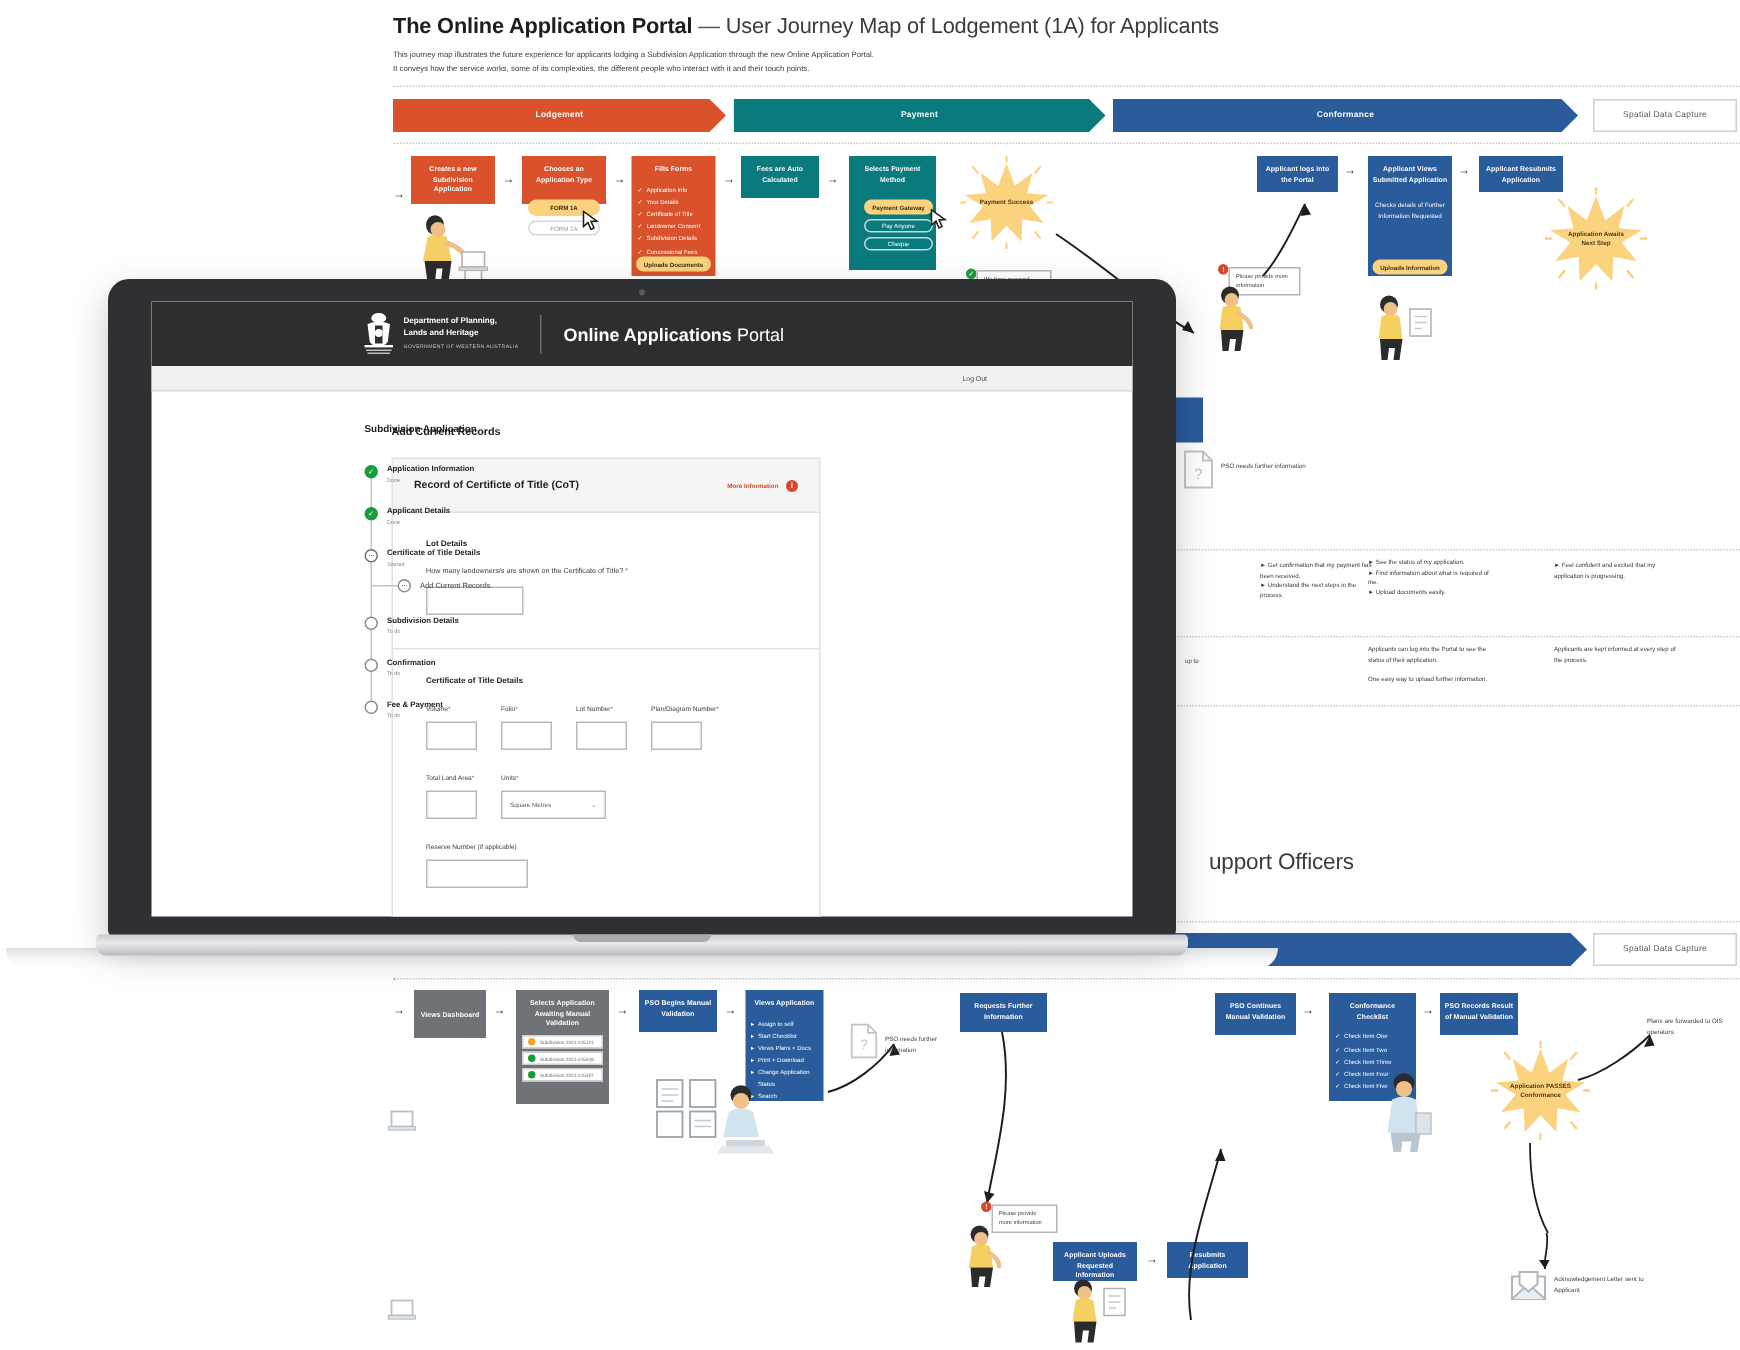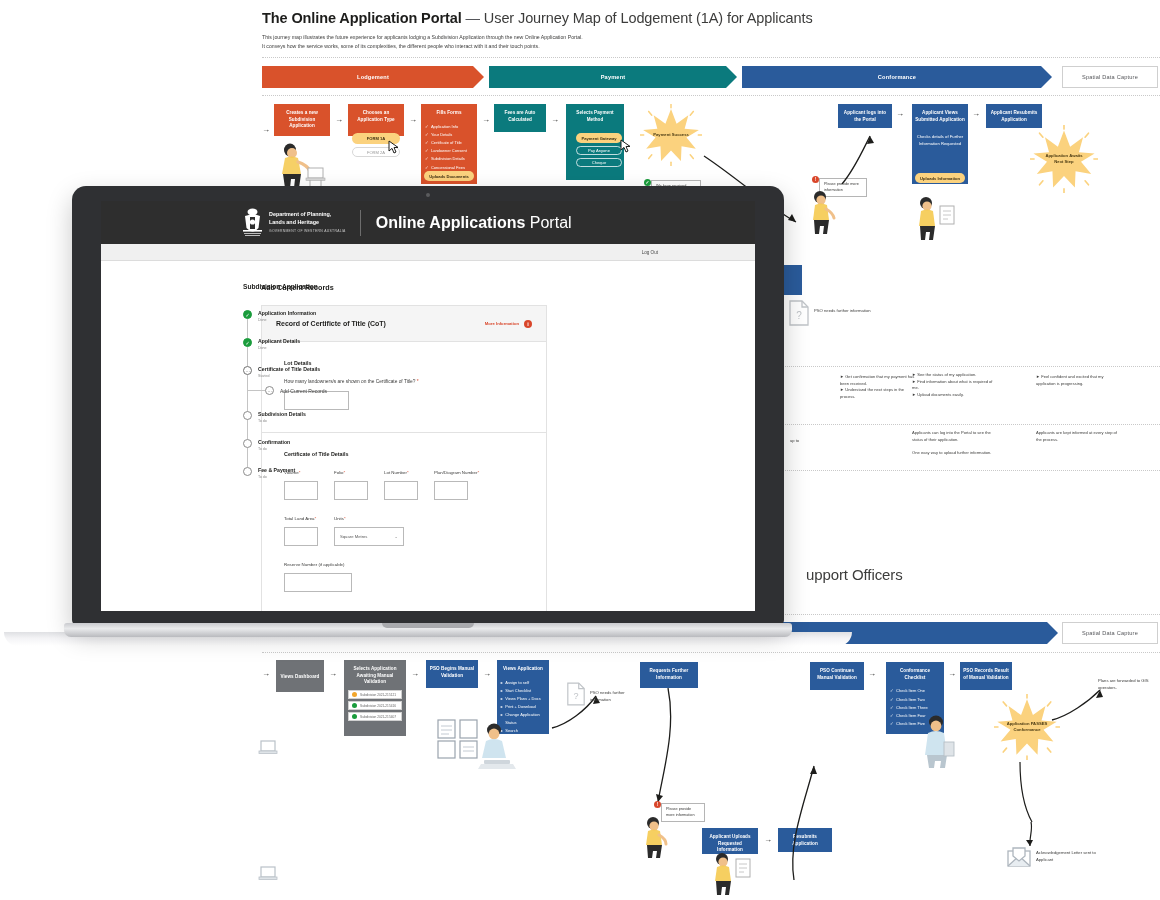--- a/index.html
+++ b/index.html
@@ -122,21 +122,21 @@
   
   .p-topbar {
     height:43px; background:#2e2e2e; display:flex; align-items:center; padding-left:140px;
   }
   .crest { width:23px; height:30px; flex:none; position:relative; }
   .dept {
     font-size:5.4px; color:#ffffff; line-height:1.45; font-weight:bold; margin-left:5px;
   }
   .dept .gov { font-weight:normal; font-size:3.4px; color:#c9c9c9; display:block; margin-top:2px; letter-spacing:.3px; }
   .divider-v { width:1px; height:26px; background:#6d6d6d; margin:0 15px 0 14px; }
-  .p-title { font-size:16px; color:#fff; font-weight:normal; }
+  .p-title { font-size:12px; color:#fff; font-weight:normal; }
   .p-title b { font-weight:bold; }
   .p-subbar {
     height:17px; background:#f0f0f0; border-bottom:1px solid #dcdcdc;
     display:flex; align-items:center; justify-content:flex-end; padding-right:97px;
   }
   .logout { font-size:4.6px; color:#4a4a4a; }
   .p-body { display:flex; padding:22px 0 0 0;justify-content:center; }
   .p-side { width:150px; padding-left:142px; }
   .side-h { font-size:6.6px; font-weight:bold; color:#1d1d1b; margin-bottom:20px; white-space:nowrap; }
   .steps { position:relative; }

